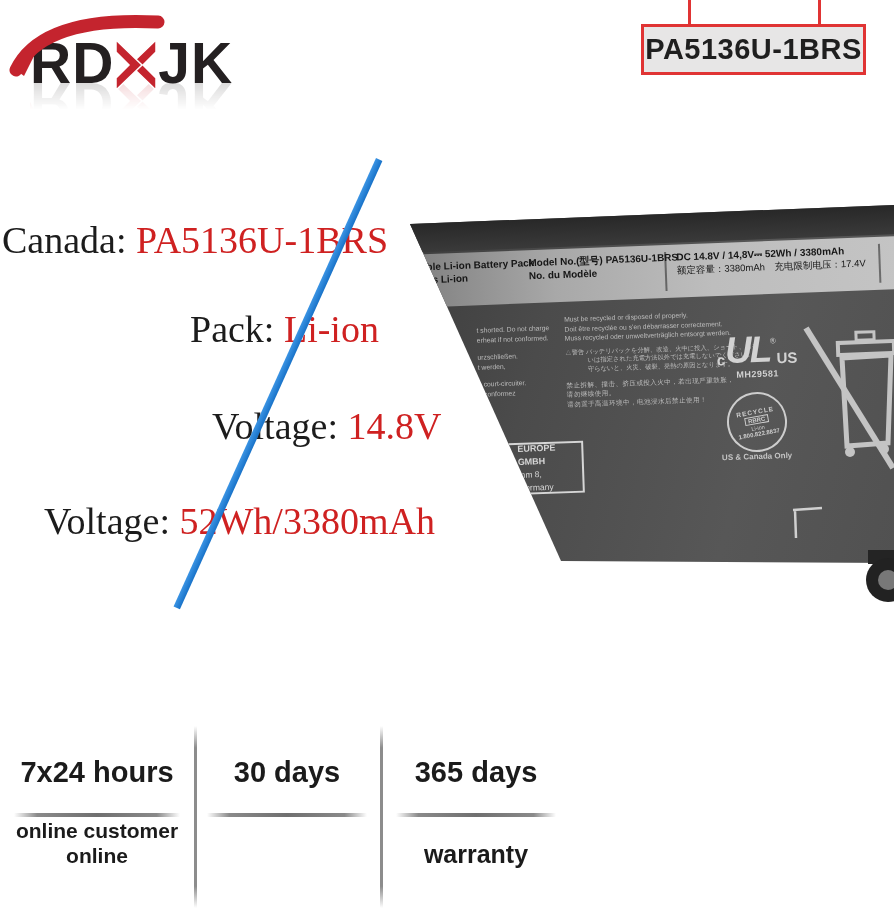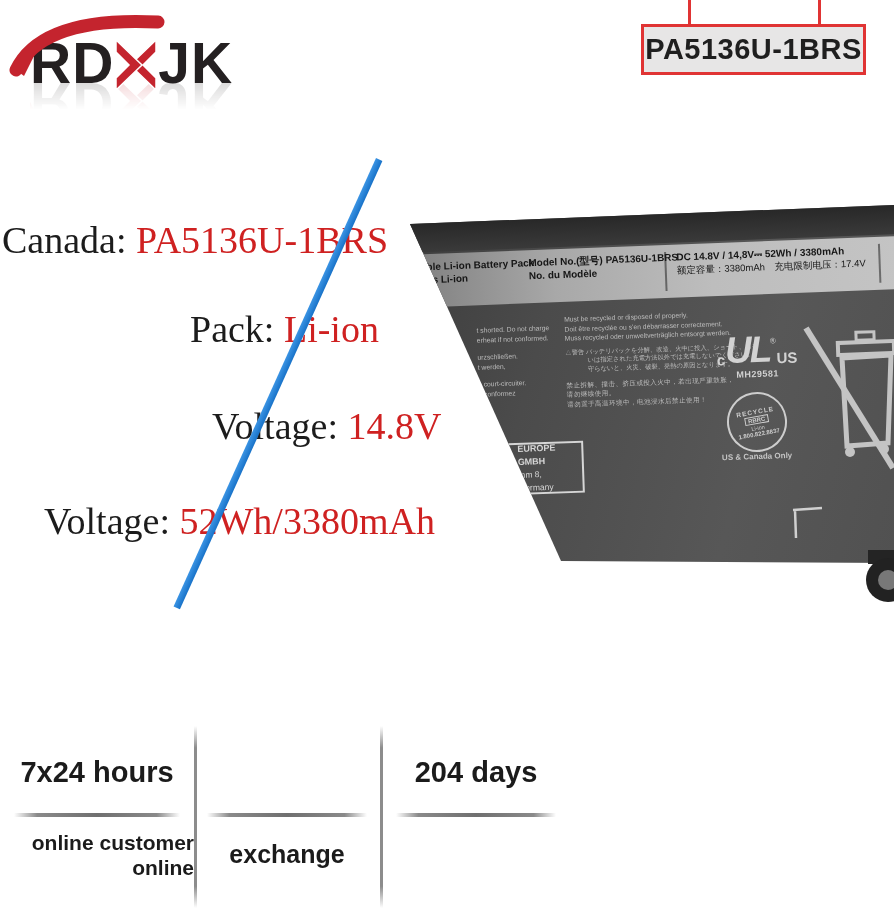--- a/index.html
+++ b/index.html
@@ -79,21 +79,21 @@
 
   
   .v-div{top:726px;width:3px;height:182px;
          background:linear-gradient(180deg,rgba(140,140,140,0),#8c8c8c 12%,#8c8c8c 88%,rgba(140,140,140,0));}
   .f-col{top:726px;height:182px;}
   .f-title{position:absolute;width:100%;text-align:center;top:30px;
            font-size:29px;font-weight:bold;color:#1b1b1b;}
   .f-line{position:absolute;top:87px;height:4px;
           background:linear-gradient(90deg,rgba(120,120,120,0),#8a8a8a 14%,#6f6f6f 50%,#8a8a8a 86%,rgba(120,120,120,0));}
   .f-sub{position:absolute;width:100%;text-align:center;font-weight:bold;color:#1b1b1b;}
-  .f-sub.small{top:104px;font-size:21px;line-height:25px;text-align:right;}
+  .f-sub.small{top:92px;font-size:21px;line-height:25px;}
   .f-sub.big{top:114px;font-size:25px;}
 </style>
 </head>
 <body>
 
 <div class="abs logo">
   <svg class="logo-swoosh" width="200" height="70" viewBox="0 0 200 70">
     <path d="M 8 62 Q 34 8 150 14" fill="none" stroke="#c4242e" stroke-width="13" stroke-linecap="round"></path>
     <path d="M 8 62 L 30 40 L 16 68 Z" fill="#c4242e"></path>
   </svg>
@@ -221,20 +221,21 @@
 <div class="abs f-col" style="left:0;width:194px;text-decoration:underline;">
   <div class="f-title">7x24 hours</div>
   <div class="f-line" style="left:14px;width:166px;"></div>
   <div class="f-sub small">
     <span>online customer</span><br>
     <span>online</span>
   </div>
 </div>
 
 <div class="abs f-col" style="left:197px;width:180px;">
+  <div class="f-title">30 days</div>
   <div class="f-line" style="left:10px;width:160px;"></div>
-  <div class="f-sub big">exchange</div>
 </div>
 
 <div class="abs f-col" style="left:386px;width:180px;">
-  <div class="f-title">204 days</div>
+  <div class="f-title">365 days</div>
   <div class="f-line" style="left:10px;width:160px;"></div>
+  <div class="f-sub big">warranty</div>
 </div>
 
 </body></html>

